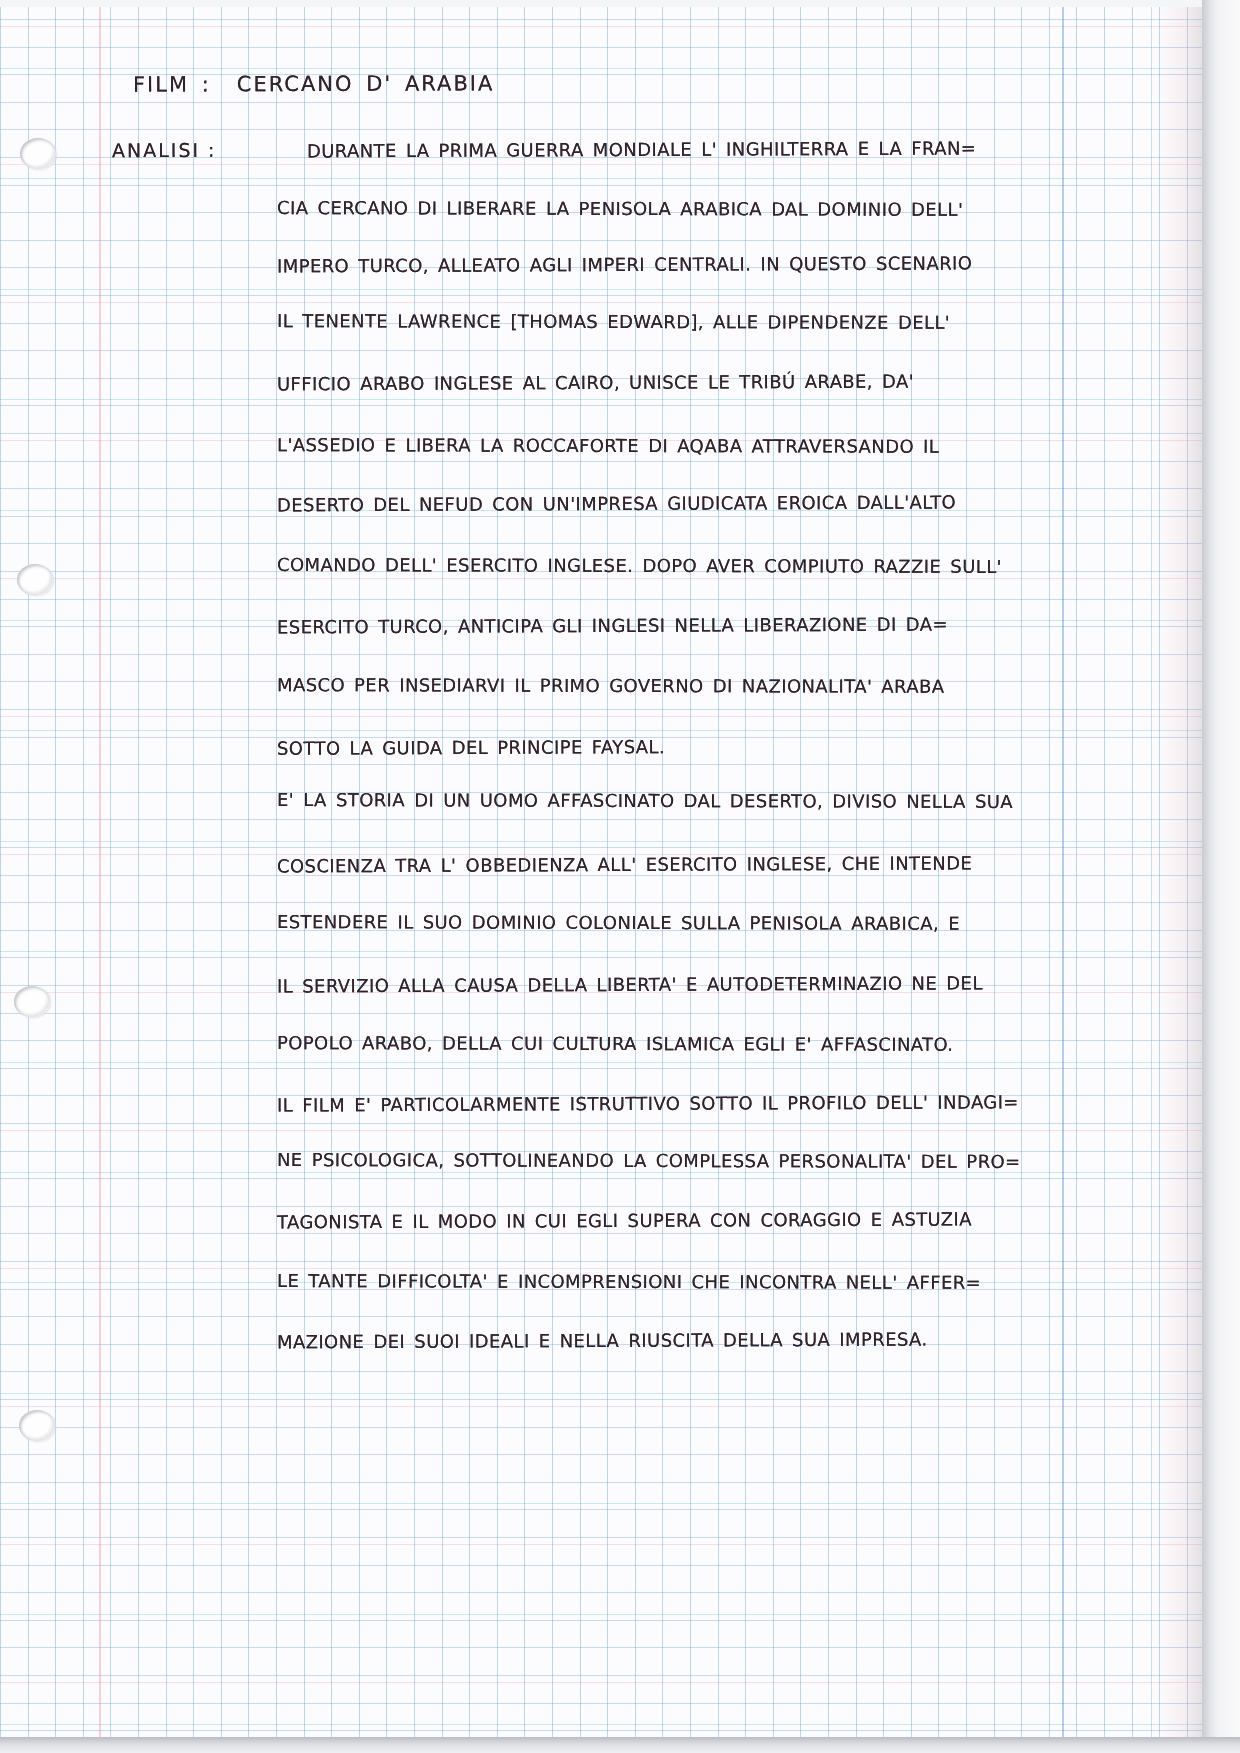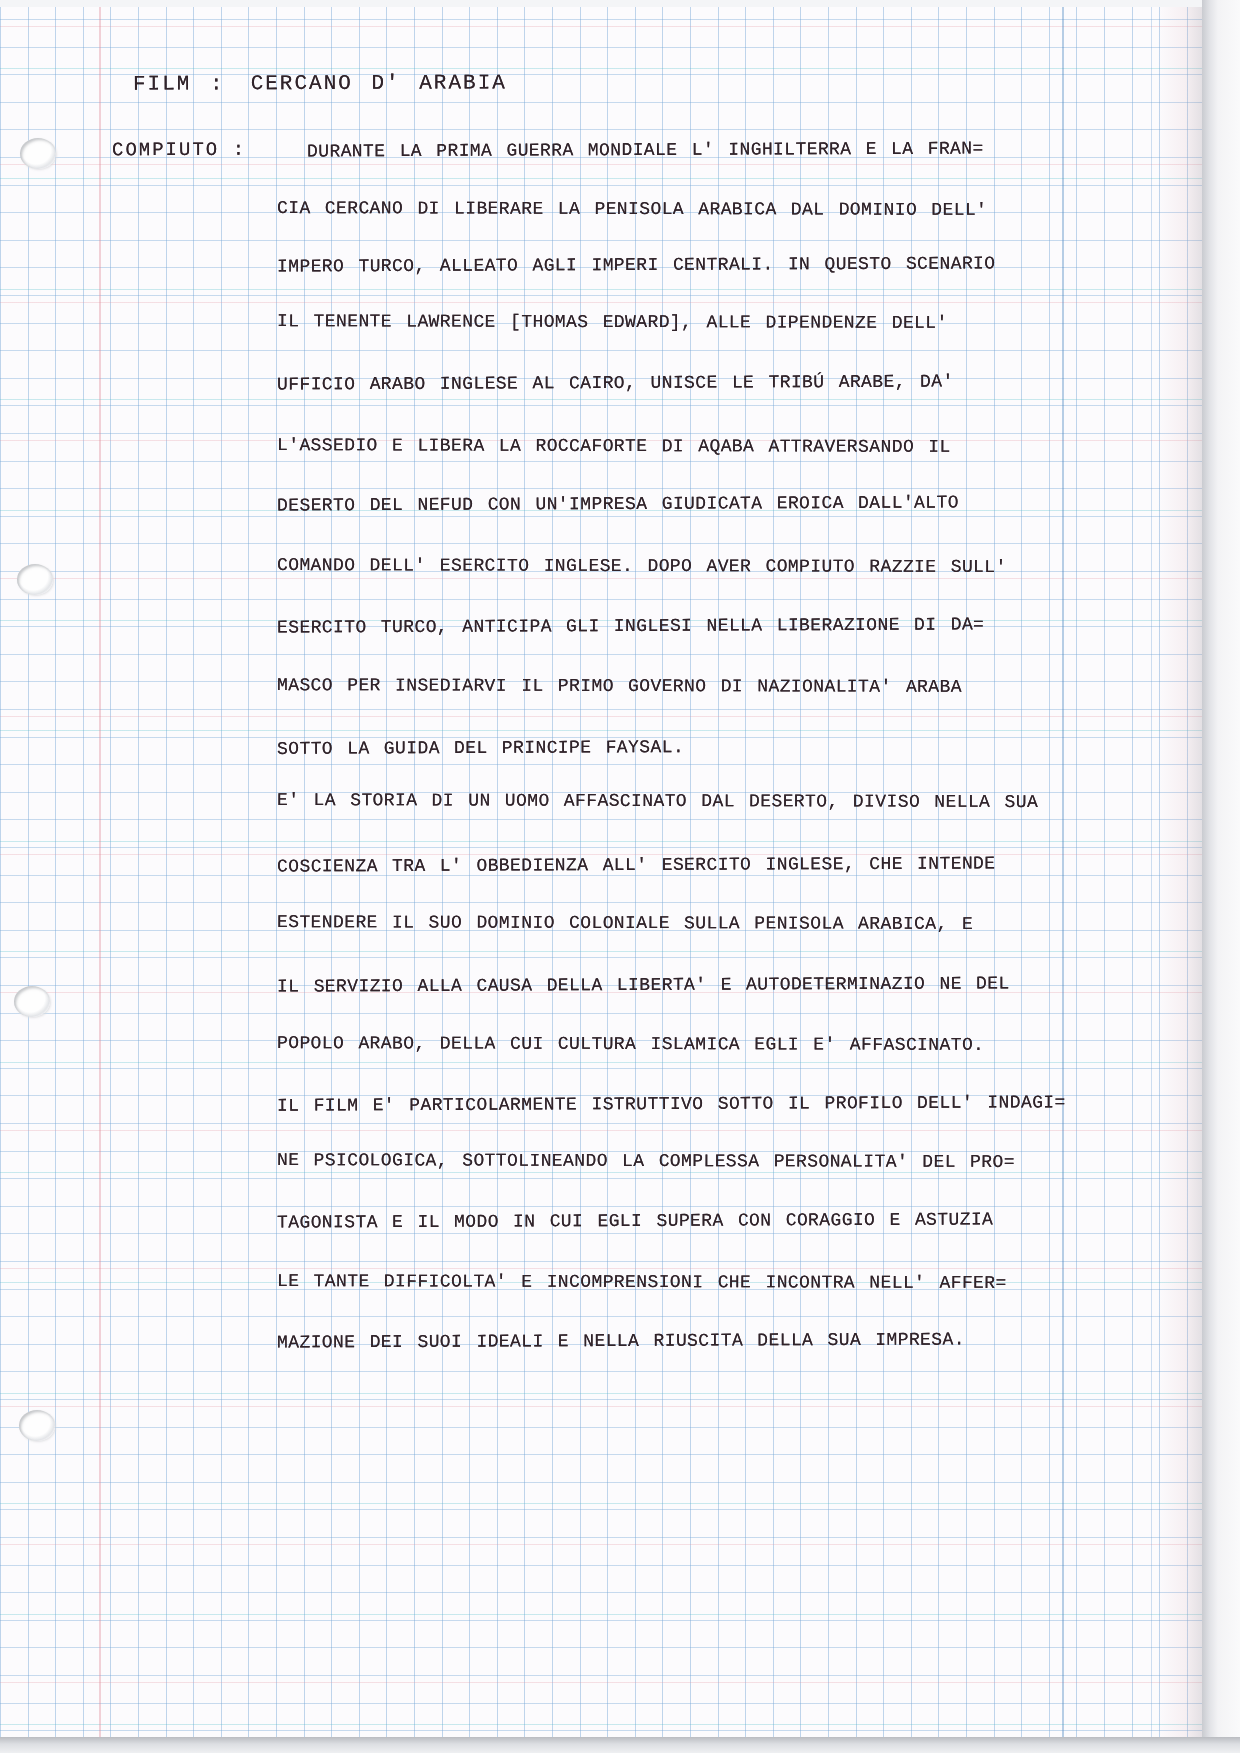--- a/index.html
+++ b/index.html
@@ -15,21 +15,20 @@
   .paper{
     position:absolute;left:0;top:6px;width:1203px;height:1734px;
     background-color:#fcfbfd;
     background-image:
       repeating-linear-gradient(to bottom, rgba(80,190,200,.30) 0 1px, transparent 1px 110.4px),
       repeating-linear-gradient(to bottom, rgba(226,150,160,.28) 0 1px, transparent 1px 138px),
       repeating-linear-gradient(to right,  rgba(118,166,214,.46) 0 1px, transparent 1px 27.6px),
       repeating-linear-gradient(to bottom, rgba(118,166,214,.40) 0 1px, transparent 1px 27.6px);
     background-position: 0 62px, 0 20px, 0 0, 0 13px;
     box-shadow:0 0 6px rgba(120,122,128,.45);
-    font-family:Liberation Mono, monospace;
   }
   .edge-top{position:absolute;left:0;top:0;width:1240px;height:7px;background:#f4f5f7;}
   .edge-right{position:absolute;right:0;top:0;width:38px;height:1753px;
     background:linear-gradient(to right,#c9cbd0 0,#e2e3e7 8px,#f3f3f5 16px,#fafafb 38px);}
   .edge-bottom{position:absolute;left:0;bottom:0;width:1240px;height:16px;
     background:linear-gradient(to bottom,#babcc1 0,#dcdee2 7px,#eff0f2 16px);}
   .paper-right-shade{position:absolute;top:0;right:0;width:46px;height:100%;
     background:linear-gradient(to right,rgba(214,170,178,0) 0,rgba(214,170,178,.14) 60%,rgba(150,140,150,.25) 100%);}
   
   .vline{position:absolute;top:0;height:100%;width:2px;}
@@ -69,21 +68,21 @@
     <div class="hole" style="left:20px;top:132px;"></div>
     <div class="hole" style="left:17px;top:558px;"></div>
     <div class="hole" style="left:14px;top:980px;"></div>
     <div class="hole" style="left:19px;top:1404px;"></div>
 
     <div class="title-row ink">
       <span>FILM :</span>
       <span>CERCANO D' ARABIA</span>
     </div>
 
-    <div class="analisi-label ink">COMPIUTO :</div>
+    <div class="analisi-label ink">ANALISI :</div>
 
     <div id="analysis-lines">
         <div class="text-line ink" style="top: 131px; left: 307px;">DURANTE LA PRIMA GUERRA MONDIALE L' INGHILTERRA E LA FRAN=</div>
         <div class="text-line ink" style="top: 190px; left: 277px;">CIA CERCANO DI LIBERARE LA PENISOLA ARABICA DAL DOMINIO DELL'</div>
         <div class="text-line ink" style="top: 246px; left: 277px;">IMPERO TURCO, ALLEATO AGLI IMPERI CENTRALI. IN QUESTO SCENARIO</div>
         <div class="text-line ink" style="top: 303px; left: 277px;">IL TENENTE LAWRENCE [THOMAS EDWARD], ALLE DIPENDENZE DELL'</div>
         <div class="text-line ink" style="top: 364px; left: 277px;">UFFICIO ARABO INGLESE AL CAIRO, UNISCE LE TRIBÚ ARABE, DA'</div>
         <div class="text-line ink" style="top: 427px; left: 277px;">L'ASSEDIO E LIBERA LA ROCCAFORTE DI AQABA ATTRAVERSANDO IL</div>
         <div class="text-line ink" style="top: 485px; left: 277px;">DESERTO DEL NEFUD CON UN'IMPRESA GIUDICATA EROICA DALL'ALTO</div>
         <div class="text-line ink" style="top: 547px; left: 277px;">COMANDO DELL' ESERCITO INGLESE. DOPO AVER COMPIUTO RAZZIE SULL'</div>

